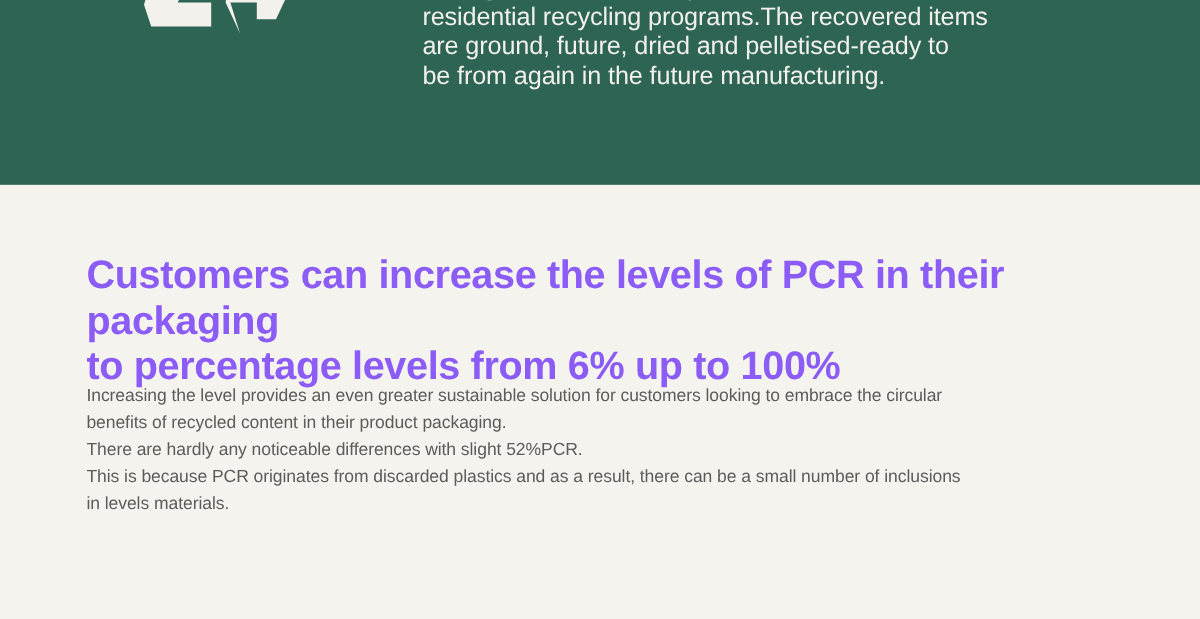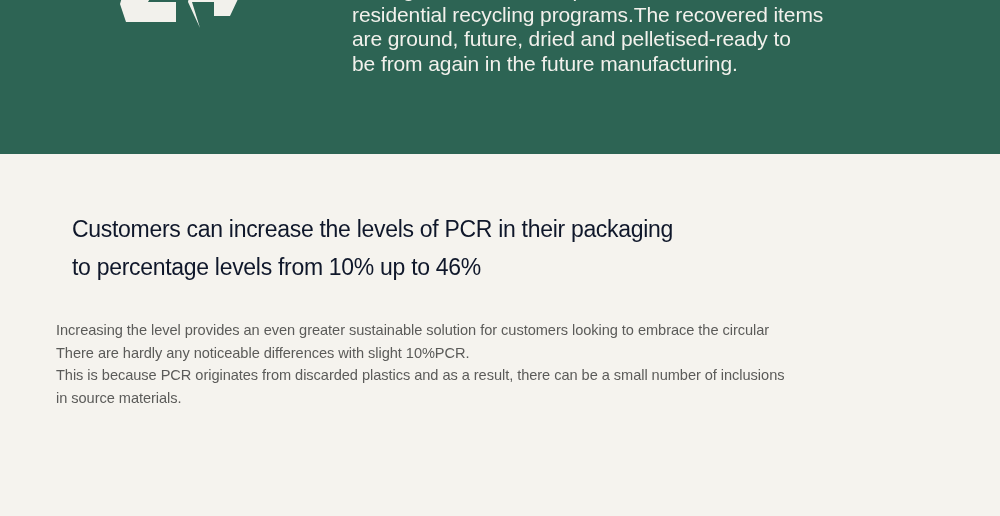--- a/index.html
+++ b/index.html
@@ -70,33 +70,33 @@
     height: 362px;
     background: #F5F3EE;
   }
 
   .headline {
     position: absolute;
     left: 72px;
     top: 56px;
     width: 880px;
     margin: 0;
-    color: #0f172a;
-    font-size: 23px;
+    color: #8b5cf6;
+    font-size: 33px;
     line-height: 38px;
-    font-weight: normal;
+    font-weight: bold;
     letter-spacing: -0.3px;
   }
   .headline .hl-line {
     display: block;
   }
 
   .body-copy {
     position: absolute;
-    left: 56px;
+    left: 72px;
     top: 165px;
     width: 900px;
     color: #5B5B59;
     font-size: 14.6px;
     line-height: 22.6px;
     letter-spacing: -0.05px;
   }
   .body-copy p {
     margin: 0;
   }
@@ -127,25 +127,26 @@
       <p>are ground, future, dried and pelletised-ready to</p>
       <p>be from again in the future manufacturing.</p>
     </div>
 
   </div>
 
   <div class="content">
 
     <h2 class="headline">
       <span class="hl-line">Customers can increase the levels of PCR in their packaging</span>
-      <span class="hl-line">to percentage levels from 10% up to 46%</span>
+      <span class="hl-line">to percentage levels from 6% up to 100%</span>
     </h2>
 
     <div class="body-copy">
       <p>Increasing the level provides an even greater sustainable solution for customers looking to embrace the circular</p>
-      <p>There are hardly any noticeable differences with slight 10%PCR.</p>
+      <p>benefits of recycled content in their product packaging.</p>
+      <p>There are hardly any noticeable differences with slight 52%PCR.</p>
       <p>This is because PCR originates from discarded plastics and as a result, there can be a small number of inclusions</p>
-      <p>in source materials.</p>
+      <p>in levels materials.</p>
     </div>
 
   </div>
 
 </div>
 
 </body></html>

